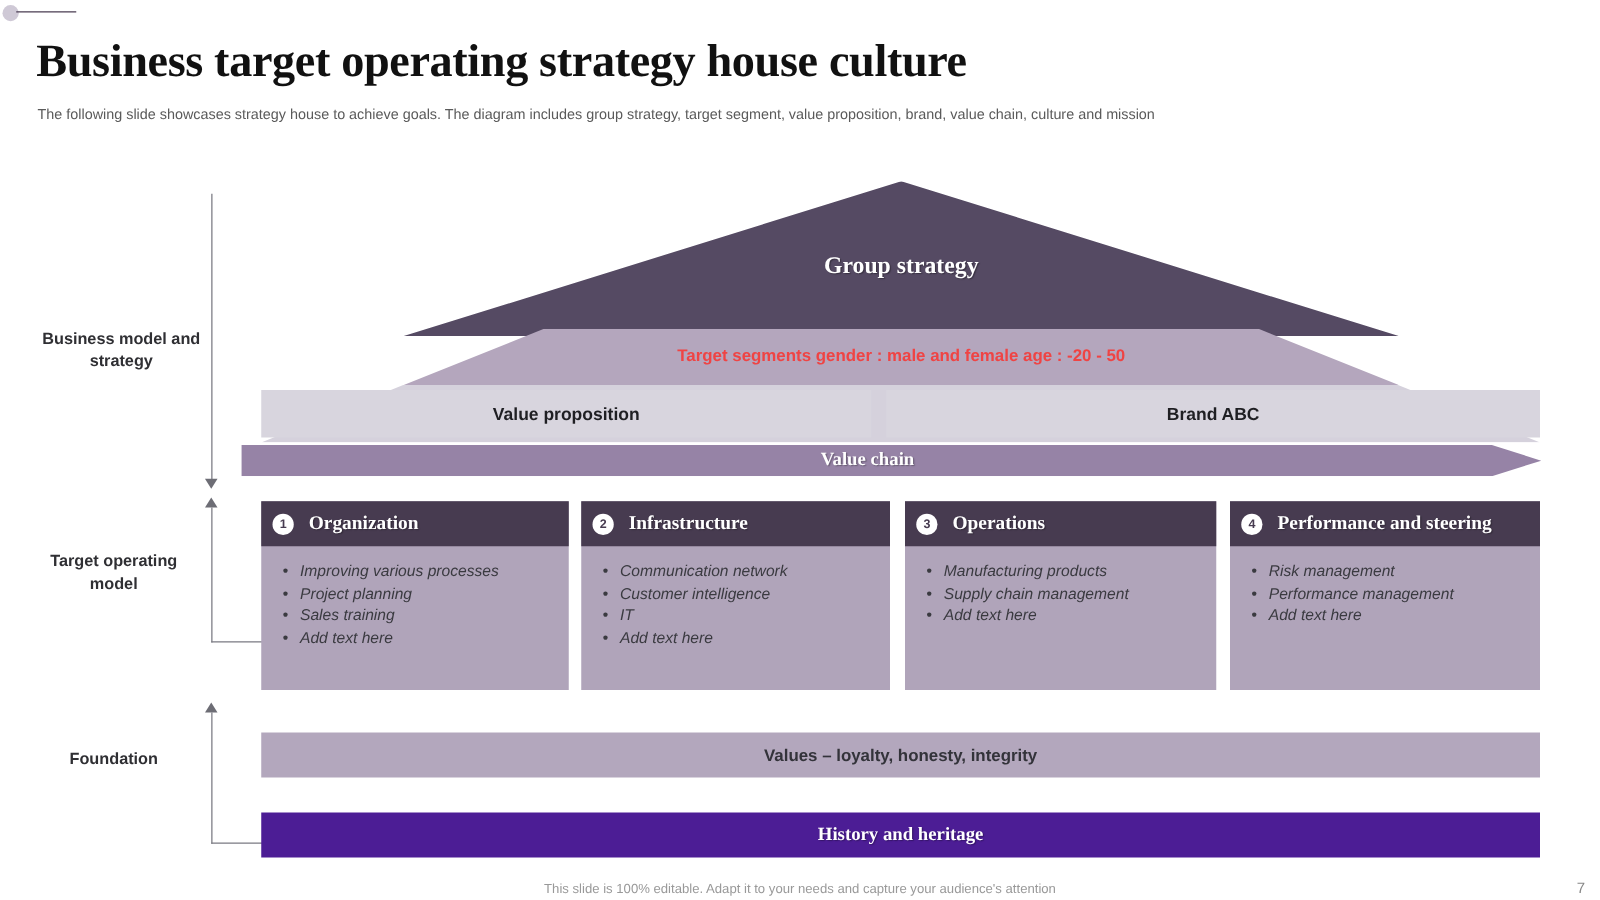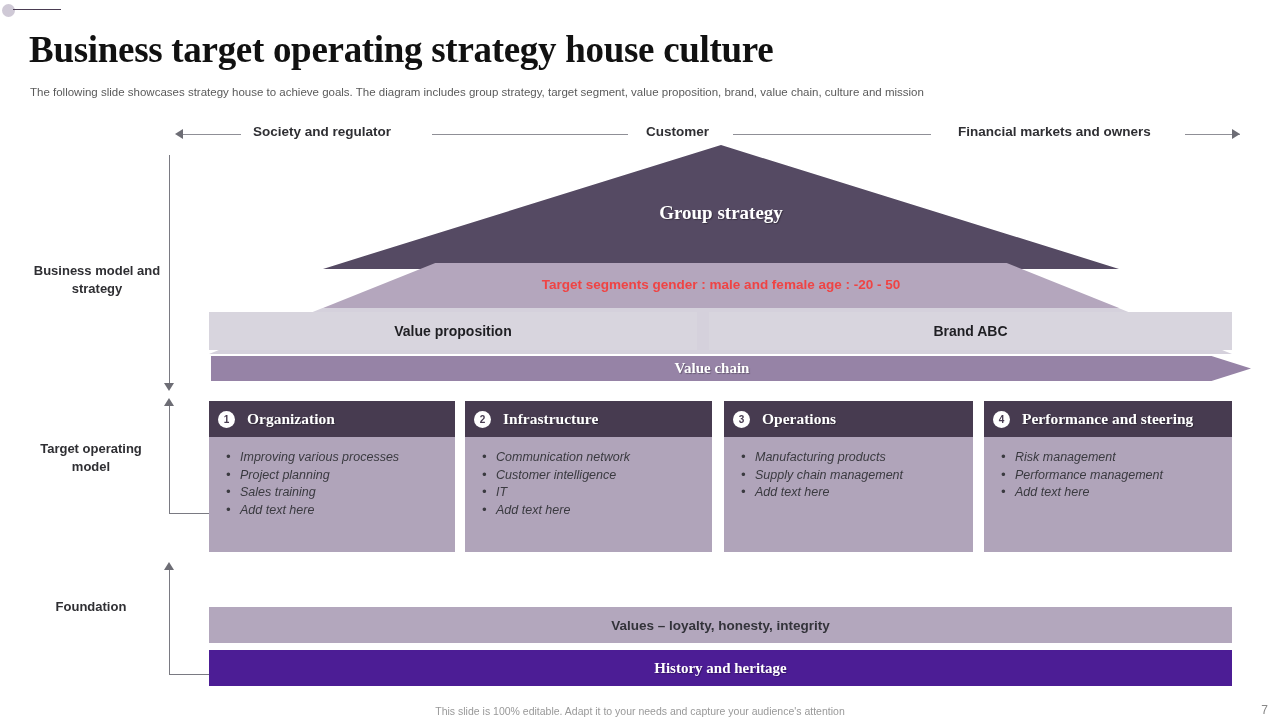--- a/index.html
+++ b/index.html
@@ -109,21 +109,21 @@
     position: absolute; top: 312px; height: 38px;
     background: #d8d5de;
     display: flex; align-items: center; justify-content: center;
     font-size: 14px; font-weight: bold; color: #1f1f23;
   }
   #roofbox-vp { left: 209px; width: 488px; }
   #roofbox-brand { left: 709px; width: 523px; }
 
   
   .valuechain {
-    position: absolute; left: 211px; top: 356px;
+    position: absolute; left: 193px; top: 356px;
     width: 1040px; height: 25px;
     background: #9683a6;
     clip-path: polygon(0 0, 96.2% 0, 100% 50%, 96.2% 100%, 0 100%);
     display: flex; align-items: center; justify-content: center;
   }
   .valuechain span {
     font-family: "Liberation Serif", serif; font-weight: bold;
     font-size: 15px; color: #ffffff; margin-right: 38px;
     text-shadow: 1px 1px 1px rgba(0,0,0,.3);
   }
@@ -158,21 +158,21 @@
     content: "\2022"; position: absolute; left: -14px; top: -1px;
     font-size: 13px; color: #3a3a40;
   }
 
   
   .foundbar {
     position: absolute; left: 209px; width: 1023px; height: 36px;
     display: flex; align-items: center; justify-content: center;
   }
   #found-culture { top: 561px; background: #9b8aa8; }
-  #found-values  { top: 607px; background: #b3a7bd; }
+  #found-values  { top: 586px; background: #b3a7bd; }
   #found-history { top: 650px; background: #4c1d95; }
   #found-culture span, #found-values span {
     font-size: 13.5px; font-weight: bold; color: #33333a;
   }
   #found-history span {
     font-family: "Liberation Serif", serif; font-weight: bold;
     font-size: 15px; color: #ffffff;
     text-shadow: 1px 1px 1px rgba(0,0,0,.3);
   }
 
@@ -190,31 +190,20 @@
 <body>
 
 <div id="slide">
 
   <div class="corner-dot"></div>
   <div class="corner-line"></div>
 
   <div class="title">Business target operating strategy house culture</div>
   <div class="subtitle">The following slide showcases strategy house to achieve goals. The diagram includes group strategy, target segment, value proposition, brand, value chain, culture and mission</div>
 
-  <div class="topaxis">
-    <div class="arrow-l" style="left:175px;"></div>
-    <div class="hline" style="left:183px; width:58px;"></div>
-    <div class="lbl" style="left:253px;">Society and regulator</div>
-    <div class="hline" style="left:432px; width:196px;"></div>
-    <div class="lbl" style="left:646px;">Customer</div>
-    <div class="hline" style="left:733px; width:198px;"></div>
-    <div class="lbl" style="left:958px;">Financial markets and owners</div>
-    <div class="hline" style="left:1185px; width:55px;"></div>
-    <div class="arrow-r" style="left:1232px;"></div>
-  </div>
 
   <div class="catlabel" style="left:32px; top:262px; width:130px;">Business model and strategy</div>
   <div class="vline" style="left:169px; top:155px; height:230px;"></div>
   <div class="ahead-down" style="left:164px; top:383px;"></div>
 
   <div class="catlabel" style="left:26px; top:440px; width:130px;">Target operating model</div>
   <div class="ahead-up" style="left:164px; top:398px;"></div>
   <div class="vline" style="left:169px; top:406px; height:108px;"></div>
   <div class="hlinek" style="left:169px; top:513px; width:42px;"></div>
 

